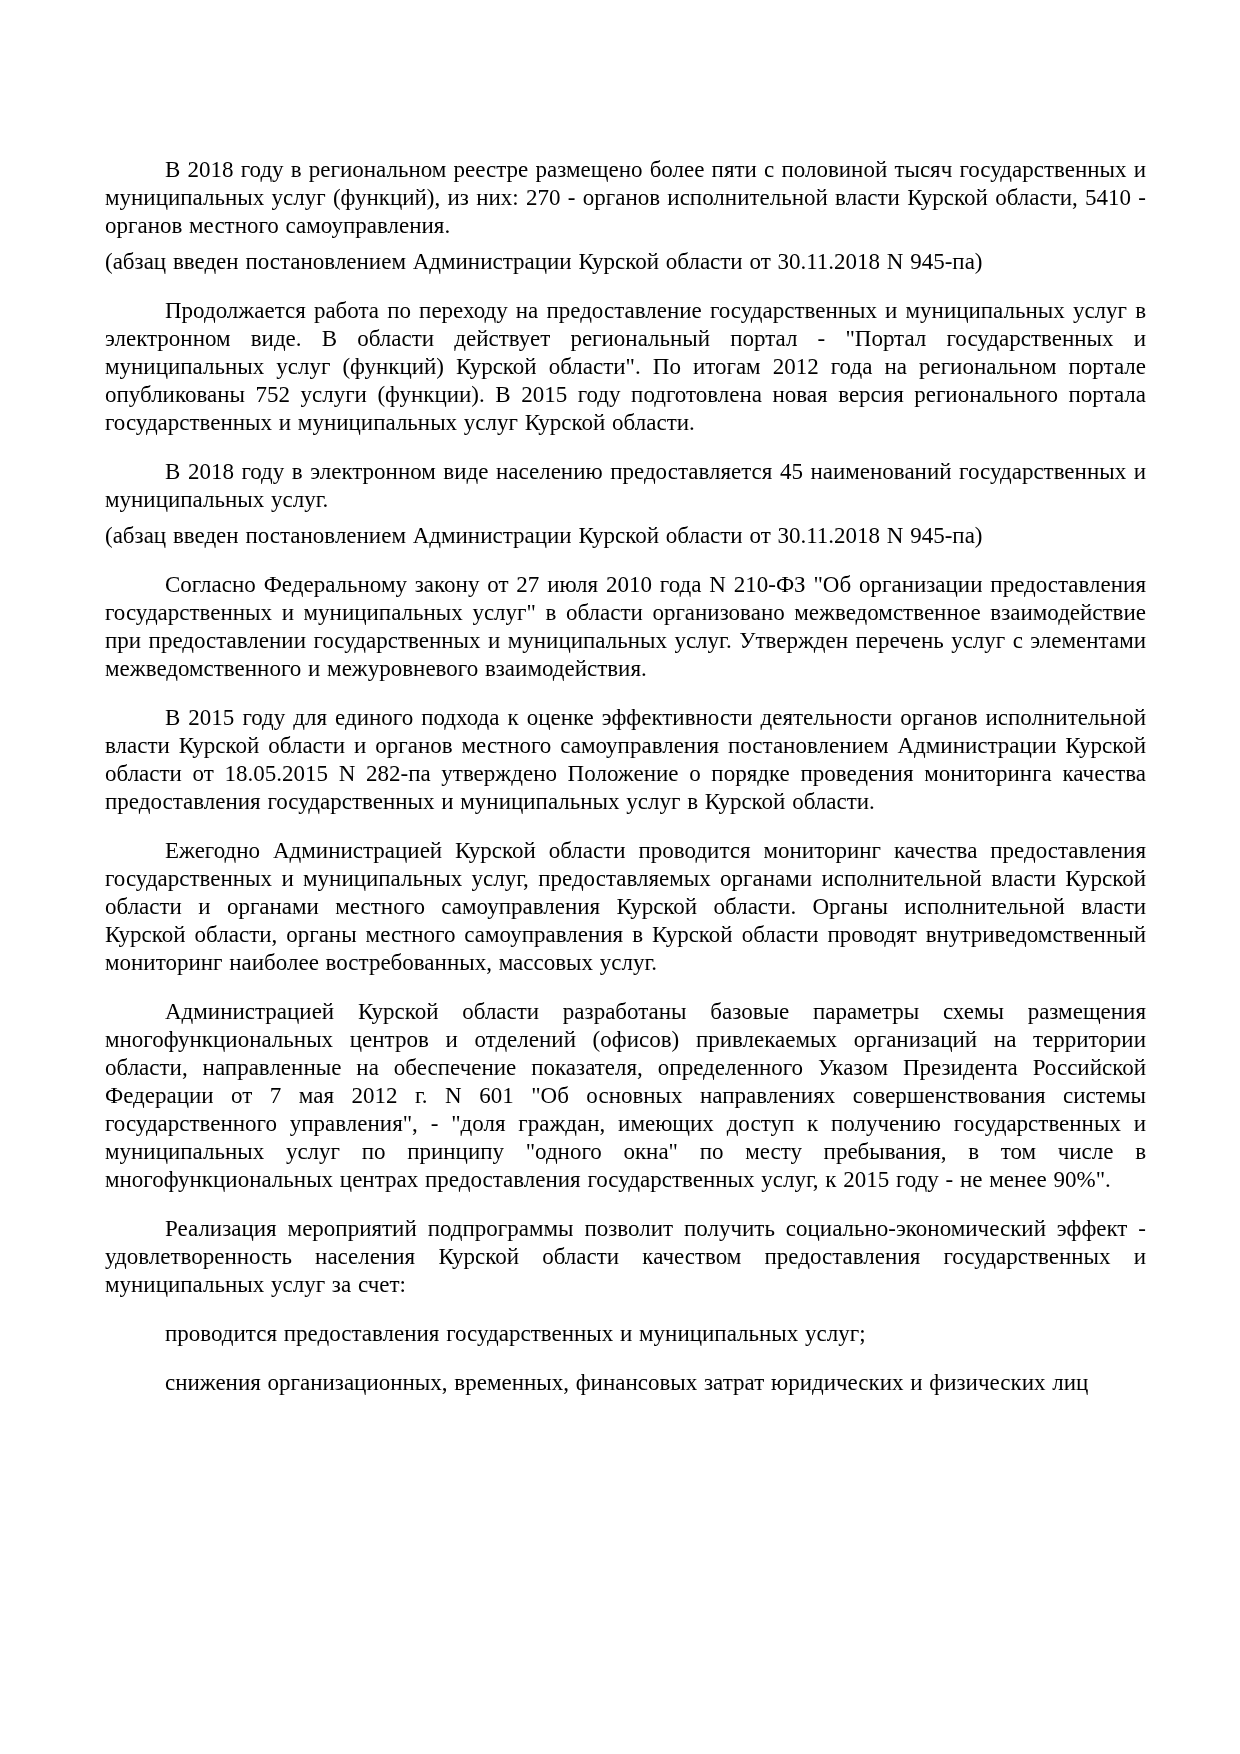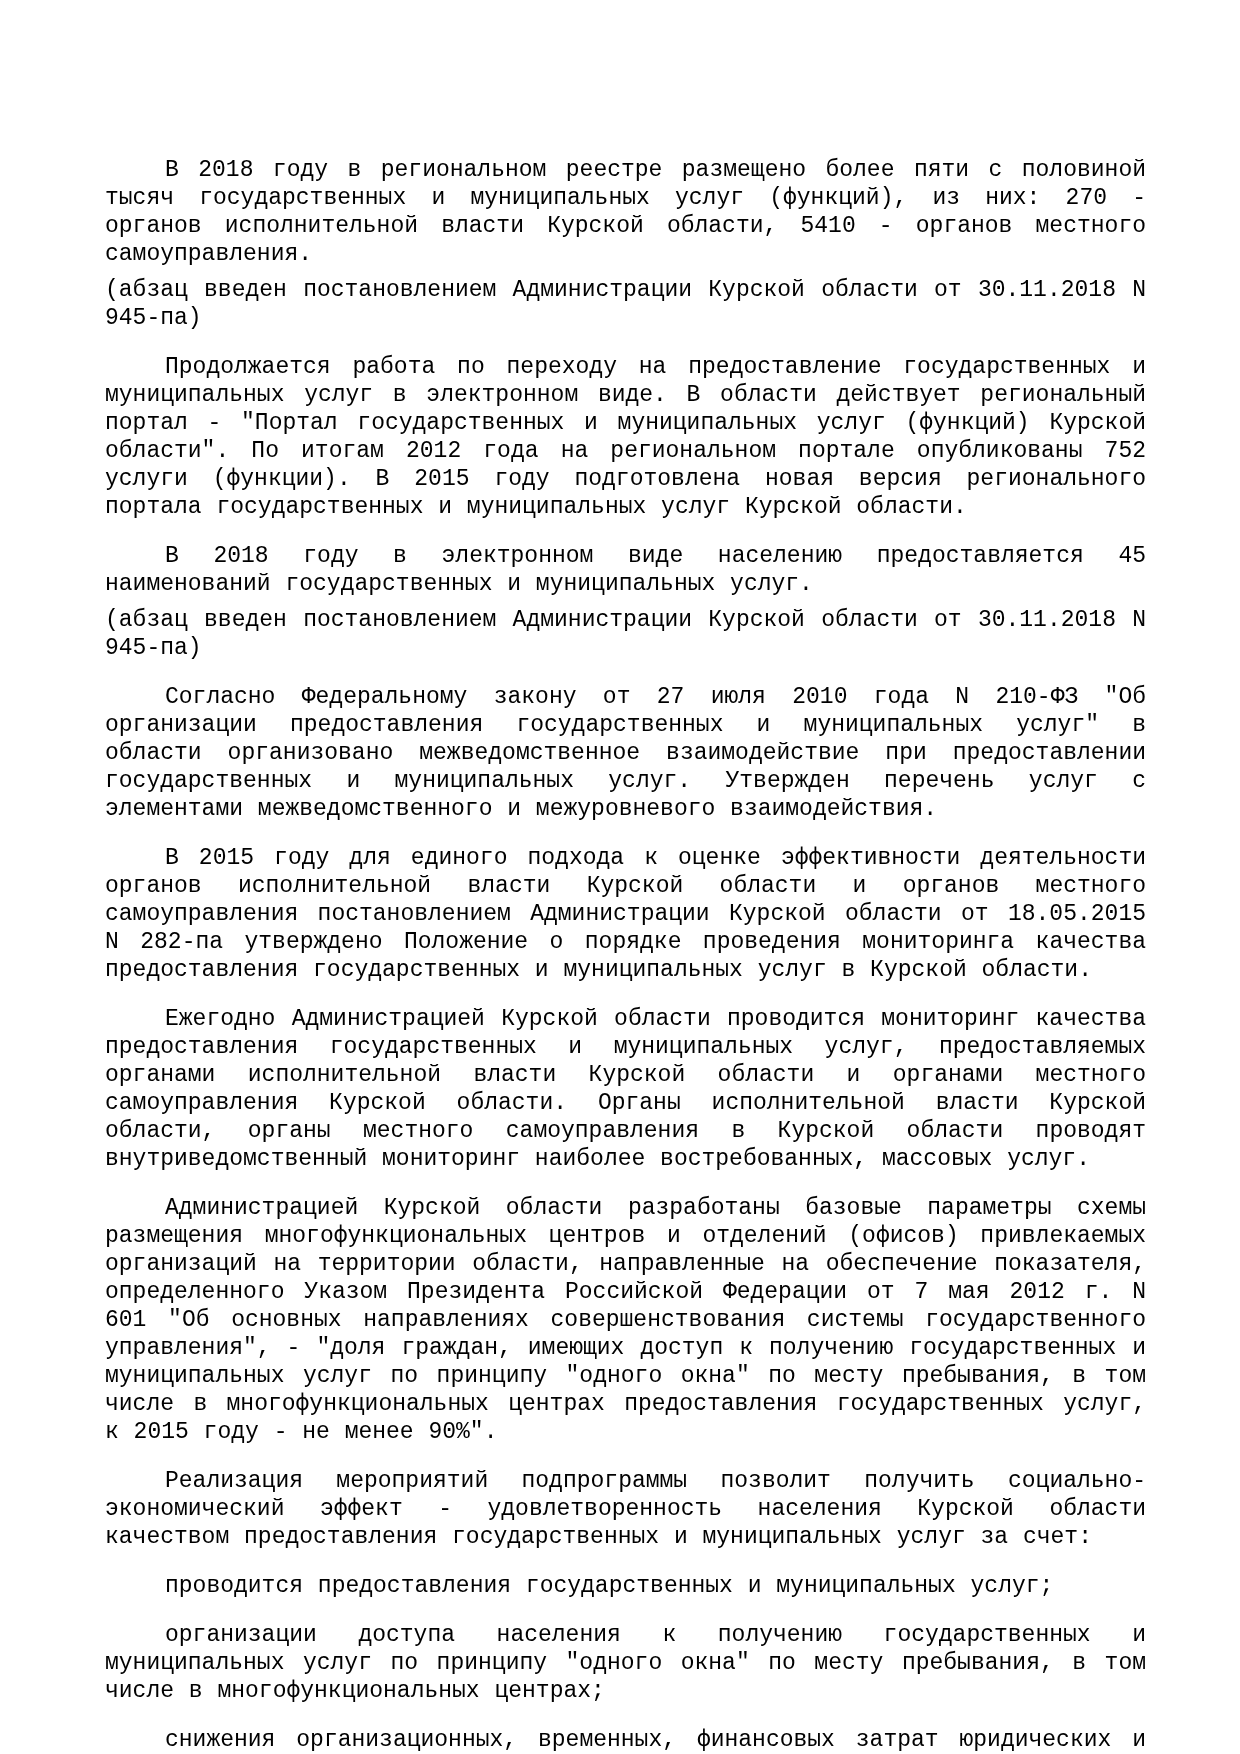--- a/index.html
+++ b/index.html
@@ -13,21 +13,20 @@
     font-family: "Liberation Serif", serif;
     color: #000000;
   }
   .page {
     box-sizing: border-box;
     width: 1240px;
     height: 1754px;
     padding: 156px 94px 60px 105px;
     background: #ffffff;
     overflow: hidden;
-    font-family: Liberation Mono, monospace;
   }
   .doc p {
     margin: 0;
     font-size: 23px;
     line-height: 28px;
     text-align: justify;
     word-spacing: 1px;
   }
   .doc p.body {
     margin-top: 21px;
@@ -50,16 +49,15 @@
       <p class="note">(абзац введен постановлением Администрации Курской области от 30.11.2018 N 945-па)</p>
       <p class="body">Продолжается работа по переходу на предоставление государственных и муниципальных услуг в электронном виде. В области действует региональный портал - "Портал государственных и муниципальных услуг (функций) Курской области". По итогам 2012 года на региональном портале опубликованы 752 услуги (функции). В 2015 году подготовлена новая версия регионального портала государственных и муниципальных услуг Курской области.</p>
       <p class="body">В 2018 году в электронном виде населению предоставляется 45 наименований государственных и муниципальных услуг.</p>
       <p class="note">(абзац введен постановлением Администрации Курской области от 30.11.2018 N 945-па)</p>
       <p class="body">Согласно Федеральному закону от 27 июля 2010 года N 210-ФЗ "Об организации предоставления государственных и муниципальных услуг" в области организовано межведомственное взаимодействие при предоставлении государственных и муниципальных услуг. Утвержден перечень услуг с элементами межведомственного и межуровневого взаимодействия.</p>
       <p class="body">В 2015 году для единого подхода к оценке эффективности деятельности органов исполнительной власти Курской области и органов местного самоуправления постановлением Администрации Курской области от 18.05.2015 N 282-па утверждено Положение о порядке проведения мониторинга качества предоставления государственных и муниципальных услуг в Курской области.</p>
       <p class="body">Ежегодно Администрацией Курской области проводится мониторинг качества предоставления государственных и муниципальных услуг, предоставляемых органами исполнительной власти Курской области и органами местного самоуправления Курской области. Органы исполнительной власти Курской области, органы местного самоуправления в Курской области проводят внутриведомственный мониторинг наиболее востребованных, массовых услуг.</p>
       <p class="body">Администрацией Курской области разработаны базовые параметры схемы размещения многофункциональных центров и отделений (офисов) привлекаемых организаций на территории области, направленные на обеспечение показателя, определенного Указом Президента Российской Федерации от 7 мая 2012 г. N 601 "Об основных направлениях совершенствования системы государственного управления", - "доля граждан, имеющих доступ к получению государственных и муниципальных услуг по принципу "одного окна" по месту пребывания, в том числе в многофункциональных центрах предоставления государственных услуг, к 2015 году - не менее 90%".</p>
       <p class="body">Реализация мероприятий подпрограммы позволит получить социально-экономический эффект - удовлетворенность населения Курской области качеством предоставления государственных и муниципальных услуг за счет:</p>
       <p class="body">проводится предоставления государственных и муниципальных услуг;</p>
-      <p class="body">организации доступа населения к получению государственных и муниципальных услуг по принципу "одного окна" по месту пребывания, в том числе в многофункциональных центрах;</p>
       <p class="body">снижения организационных, временных, финансовых затрат юридических и физических лиц</p>
     </div>
 </div>
 
 </body></html>

